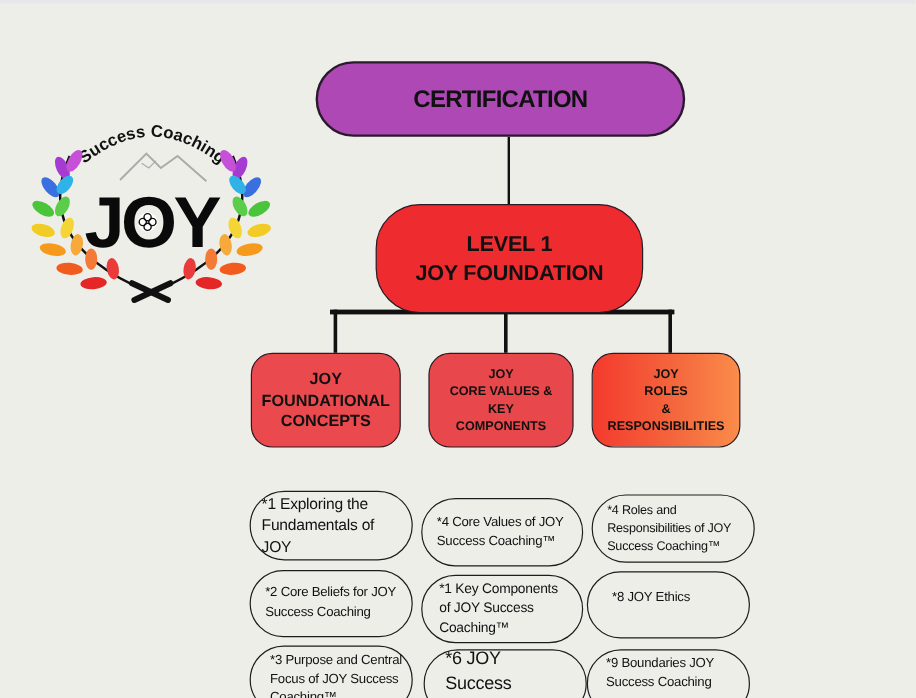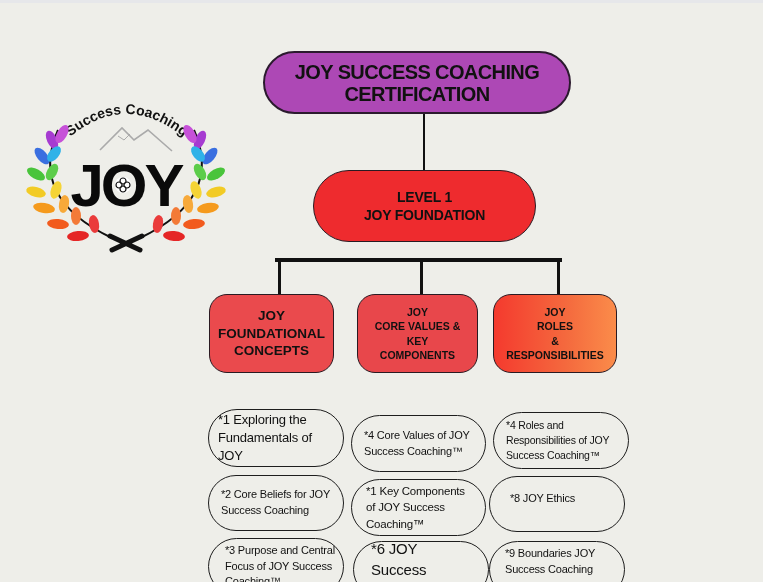--- a/index.html
+++ b/index.html
@@ -14,22 +14,22 @@
   .node {
     display:flex; align-items:center; justify-content:center; text-align:center;
     border:1.5px solid #2a1a22; font-weight:bold; line-height:1.18;
   }
   .title-pill {
     left:263px; top:51px; width:308px; height:63px; border-radius:32px;
     background:#ad48b5; font-size:20px; letter-spacing:-0.6px; line-height:1.1;
     border:2px solid #2b1a2e;
   }
   .level-pill {
-    left:313px; top:170px; width:223px; height:72px; border-radius:37px;
-    background:#ee2b2e; font-size:14px; line-height:1.3; letter-spacing:-0.2px;
+    left:313px; top:170px; width:223px; height:91px; border-radius:37px;
+    background:#ee2b2e; font-size:18px; line-height:1.3; letter-spacing:-0.2px;
   }
   .cat {
     top:294px; height:79px; border-radius:18px; font-size:12.5px; line-height:1.3;
   }
   .cat1 { left:209px; width:125px; background:#ea4a4d; font-size:13.5px; }
   .cat2 { left:357px; width:121px; background:#e8474b; font-size:10.5px; line-height:1.35; }
   .cat3 { left:493px; width:124px; background:linear-gradient(90deg,#f43a2e 0%,#f46a3e 60%,#fb8c4a 100%); font-size:10.5px; line-height:1.35; }
   .line { position:absolute; background:#111; }
   .pill {
     border:1.4px solid #1d1d1d; border-radius:30px; background:#eeeee9;
@@ -105,21 +105,20 @@
 </div>
 
 <div class="line" style="left:423px; top:114px; width:2px; height:56px;"></div>
 <div class="line" style="left:275px; top:258px; width:287px; height:4px;"></div>
 <div class="line" style="left:278px; top:258px; width:3px; height:36px;"></div>
 <div class="line" style="left:420px; top:258px; width:3px; height:36px;"></div>
 <div class="line" style="left:557px; top:258px; width:3px; height:36px;"></div>
 
 <div class="abs node title-pill">
   <div>
-    <div>JOY SUCCESS COACHING</div>
     <div>CERTIFICATION</div>
   </div>
 </div>
 
 <div class="abs node level-pill">
   <div>
     <div>LEVEL 1</div>
     <div>JOY FOUNDATION</div>
   </div>
 </div>

